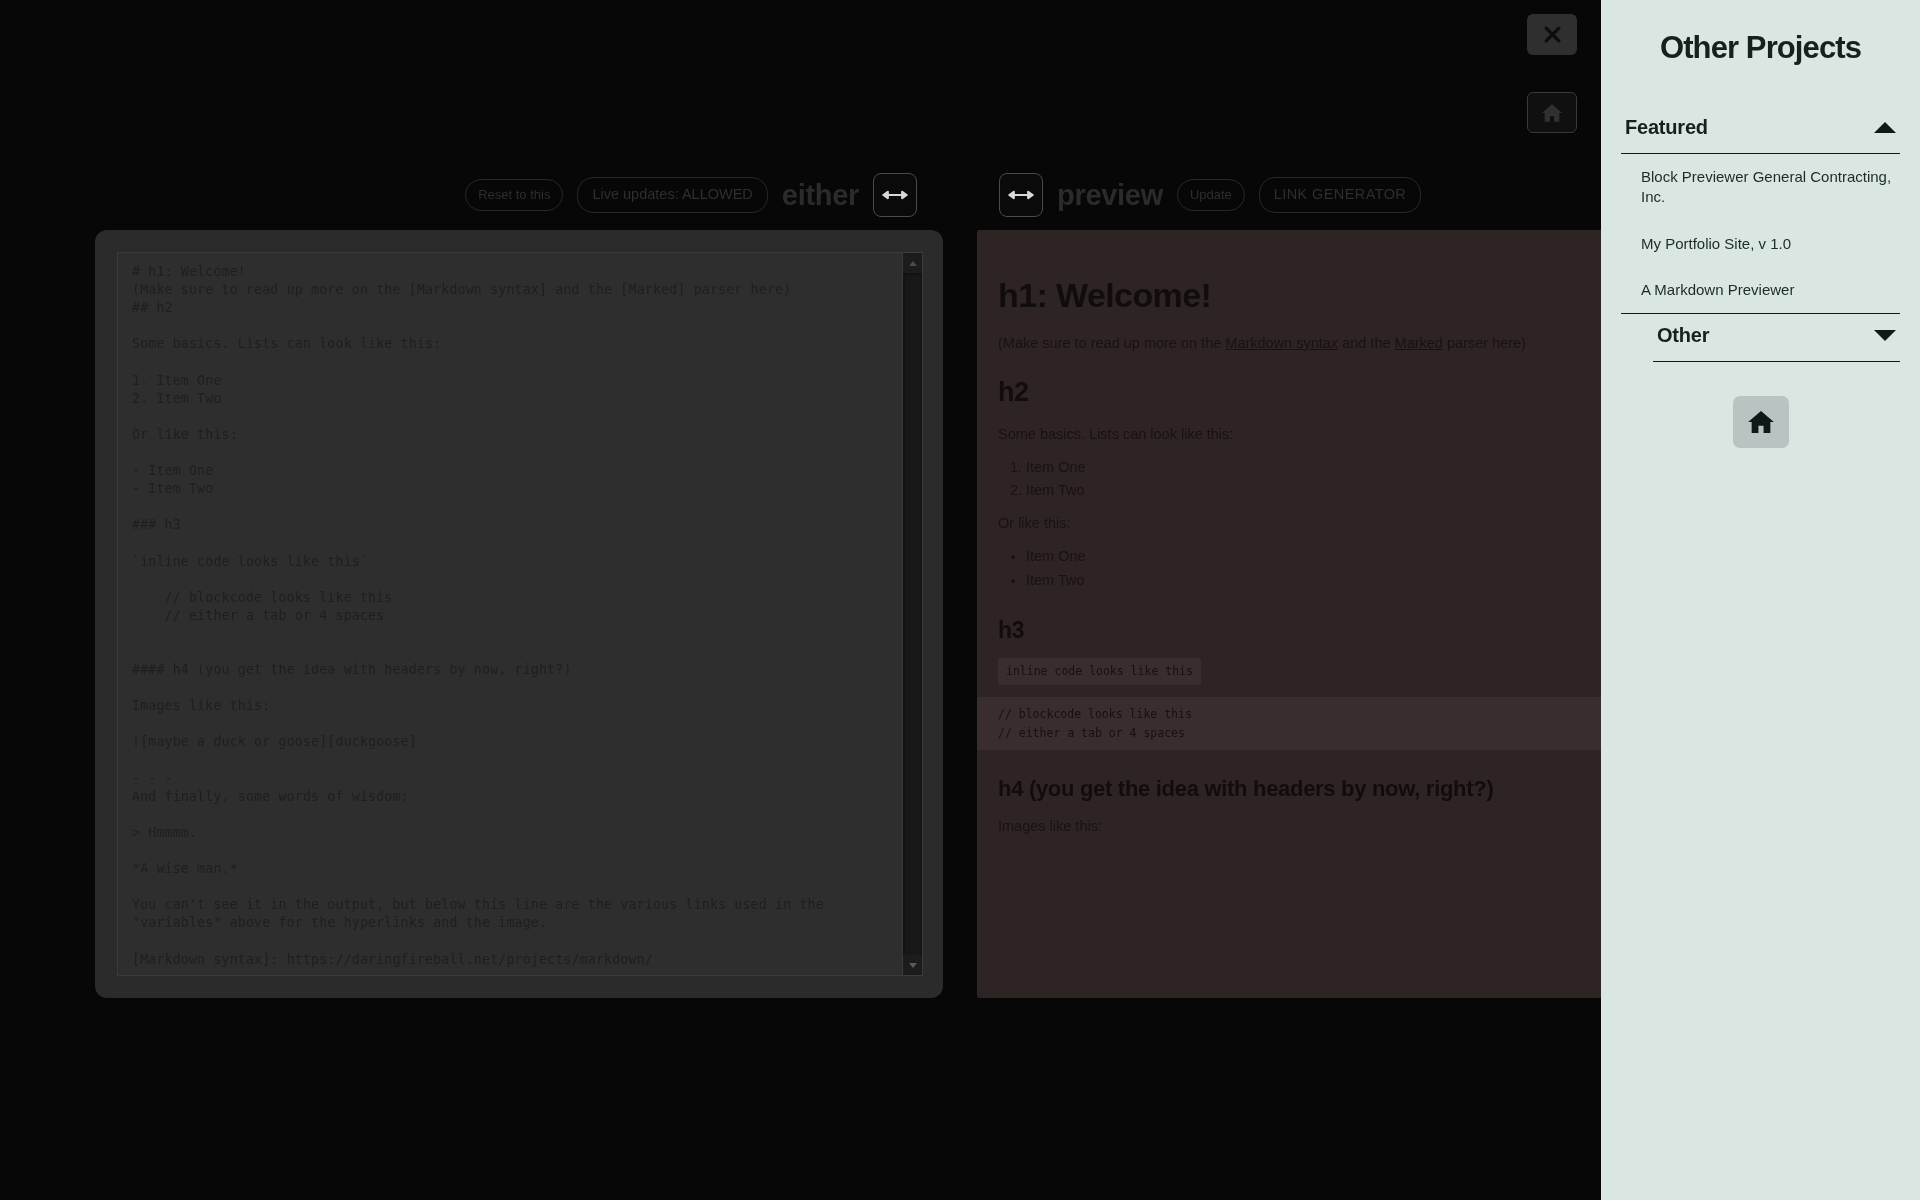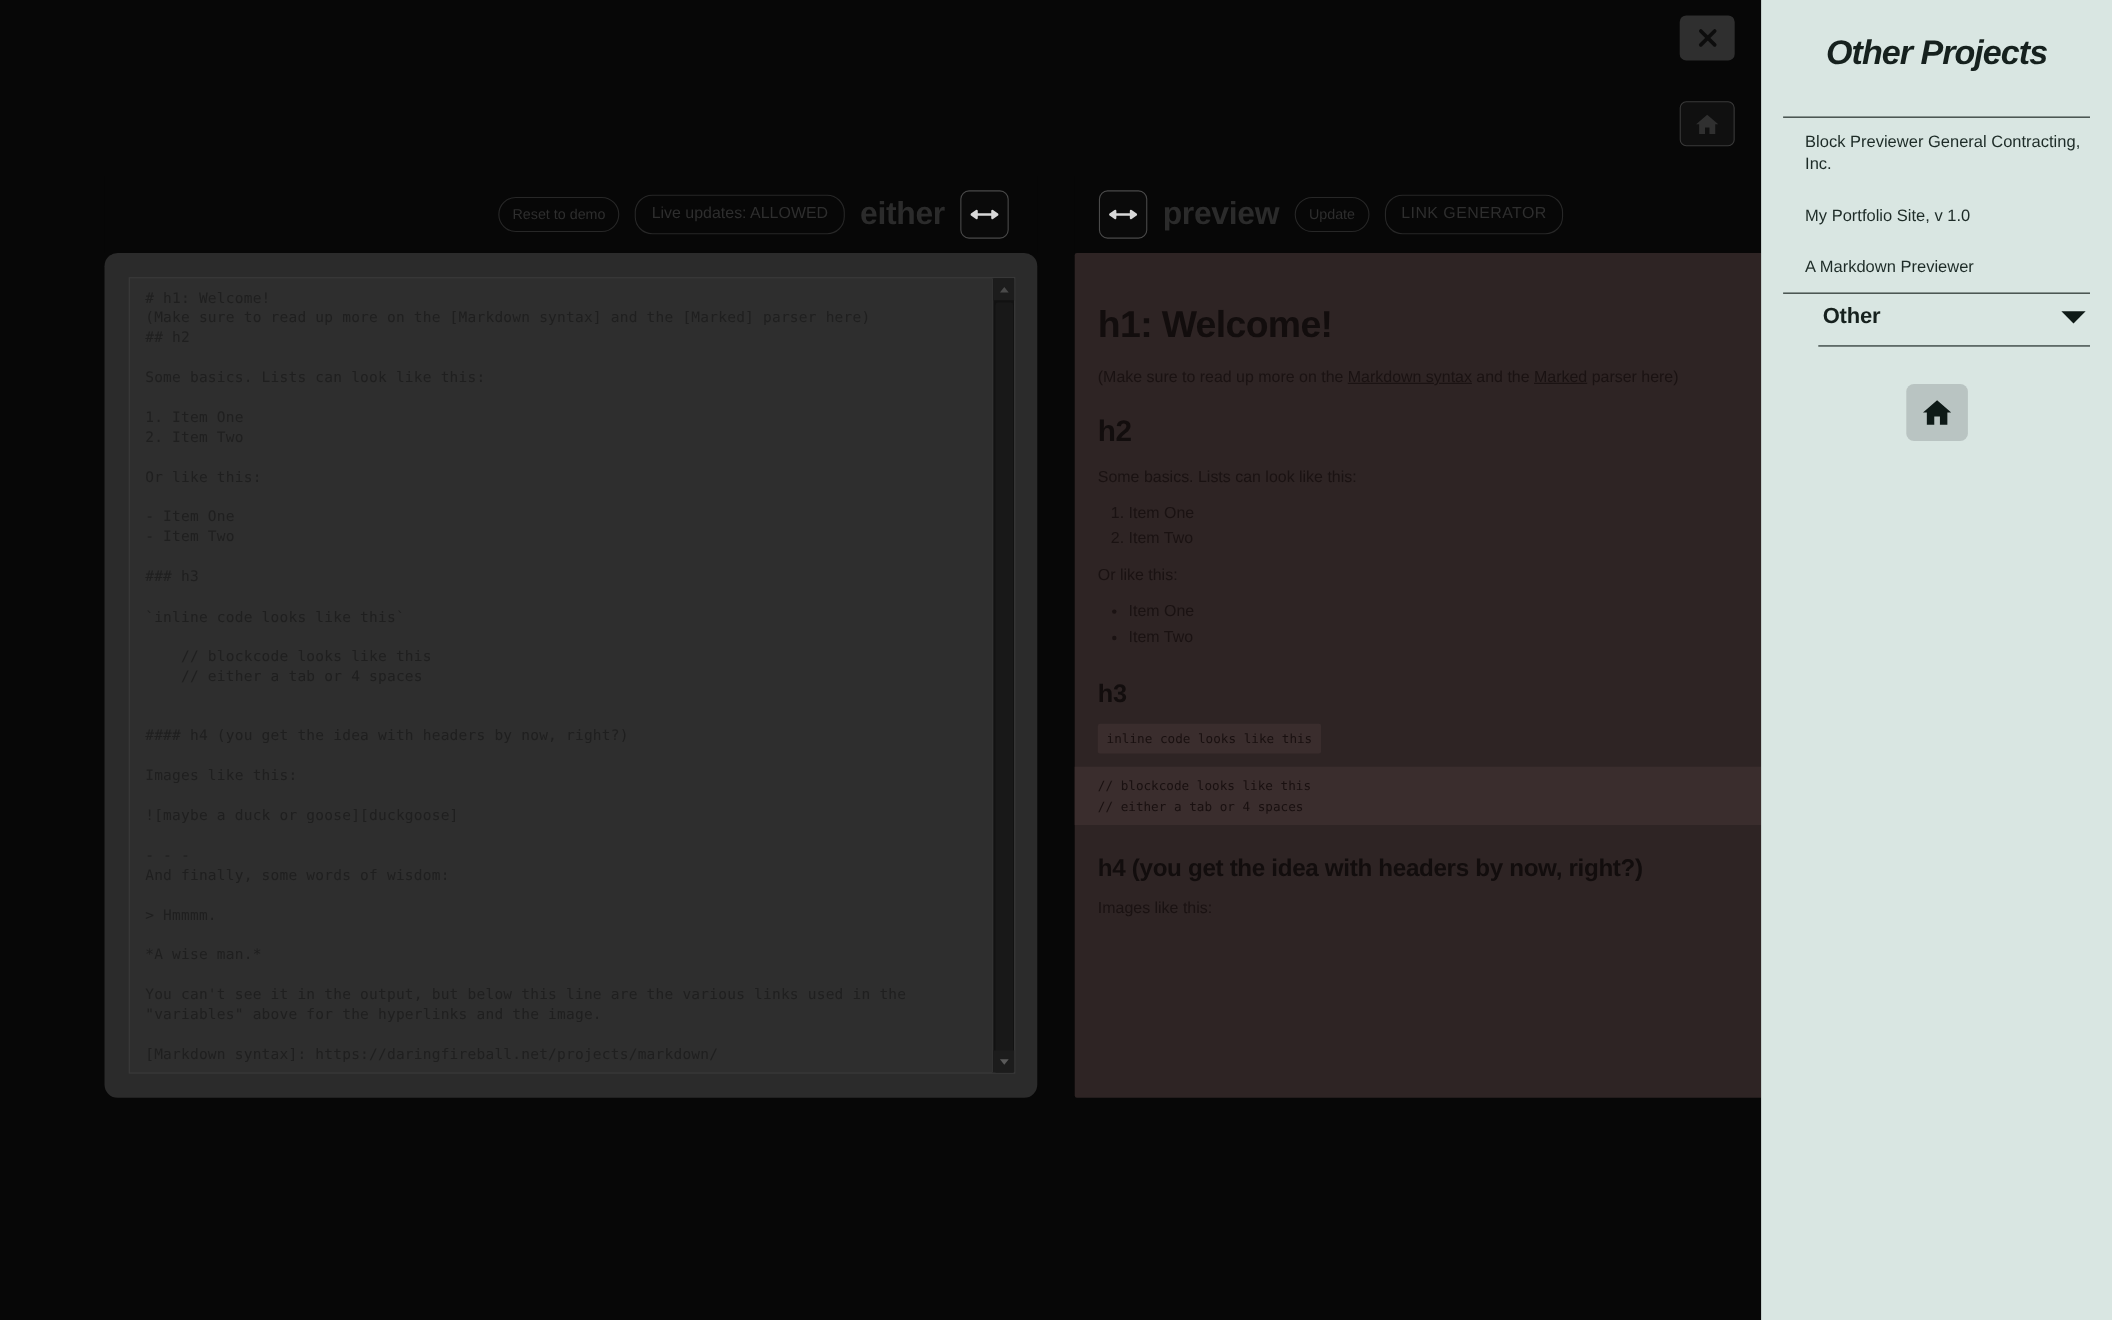--- a/index.html
+++ b/index.html
@@ -152,21 +152,21 @@
     font-size: 11.5px; color: #191010; line-height: 1.6;
   }
 
   
   .sidebar {
     position: absolute; right: 0; top: 0; width: 319px; height: 1200px;
     background: #d9e6e2; padding: 0 20px;
   }
   .sidebar-title {
     font-size: 31px; font-weight: 700; color: #16211e;
-    letter-spacing: -.9px; text-align: center; padding: 30px 0 40px; font-style: italic;
+    letter-spacing: -.9px; text-align: center; padding: 30px 0 40px;
   }
   .accordion-head {
     display: flex; align-items: center; justify-content: space-between;
     padding: 10px 4px 14px; cursor: pointer;
   }
   .accordion-head .label {
     font-size: 20px; font-weight: 600; color: #16211e; letter-spacing: -.2px;
   }
   .caret { width: 0; height: 0; border-left: 11px solid transparent; border-right: 11px solid transparent; }
   .caret.up { border-bottom: 11px solid #0e1a17; }
@@ -202,21 +202,21 @@
     <div class="home-btn-top">
       <svg viewBox="0 0 24 24">
         <path d="M12 2.5 L23 12 L20 12 L20 21.5 L14.2 21.5 L14.2 15.2 L9.8 15.2 L9.8 21.5 L4 21.5 L4 12 L1 12 Z" fill="#303030"></path>
       </svg>
     </div>
 
     <div class="panes">
 
       <div class="pane-editor">
         <div class="toolbar editor-tb">
-          <button class="pill small">Reset to demo</button>
+          <button class="pill small">Reset to this</button>
           <button class="pill">Live updates: ALLOWED</button>
           <div class="pane-label">either</div>
           <div class="arrow-btn">
             <svg viewBox="0 0 40 18">
               <path d="M9 4 L2 9 L9 14 Z M31 4 L38 9 L31 14 Z M6 9 L34 9" stroke="#d8d8d8" stroke-width="3.2" fill="#d8d8d8" stroke-linejoin="round"></path>
             </svg>
           </div>
         </div>
 
         <div class="editor-body">
@@ -318,20 +318,24 @@
           <p>Images like this:</p>
         </div>
       </div>
 
     </div>
   </div>
 
   <div class="sidebar">
     <div class="sidebar-title">Other Projects</div>
 
+    <div class="accordion-head">
+      <span class="label">Featured</span>
+      <span class="caret up"></span>
+    </div>
 
     <div class="accordion-panel">
       <div class="proj-item">Block Previewer General Contracting, Inc.</div>
       <div class="proj-item">My Portfolio Site, v 1.0</div>
       <div class="proj-item">A Markdown Previewer</div>
     </div>
 
     <div class="accordion-head accordion-bottom">
       <span class="label">Other</span>
       <span class="caret down"></span>

